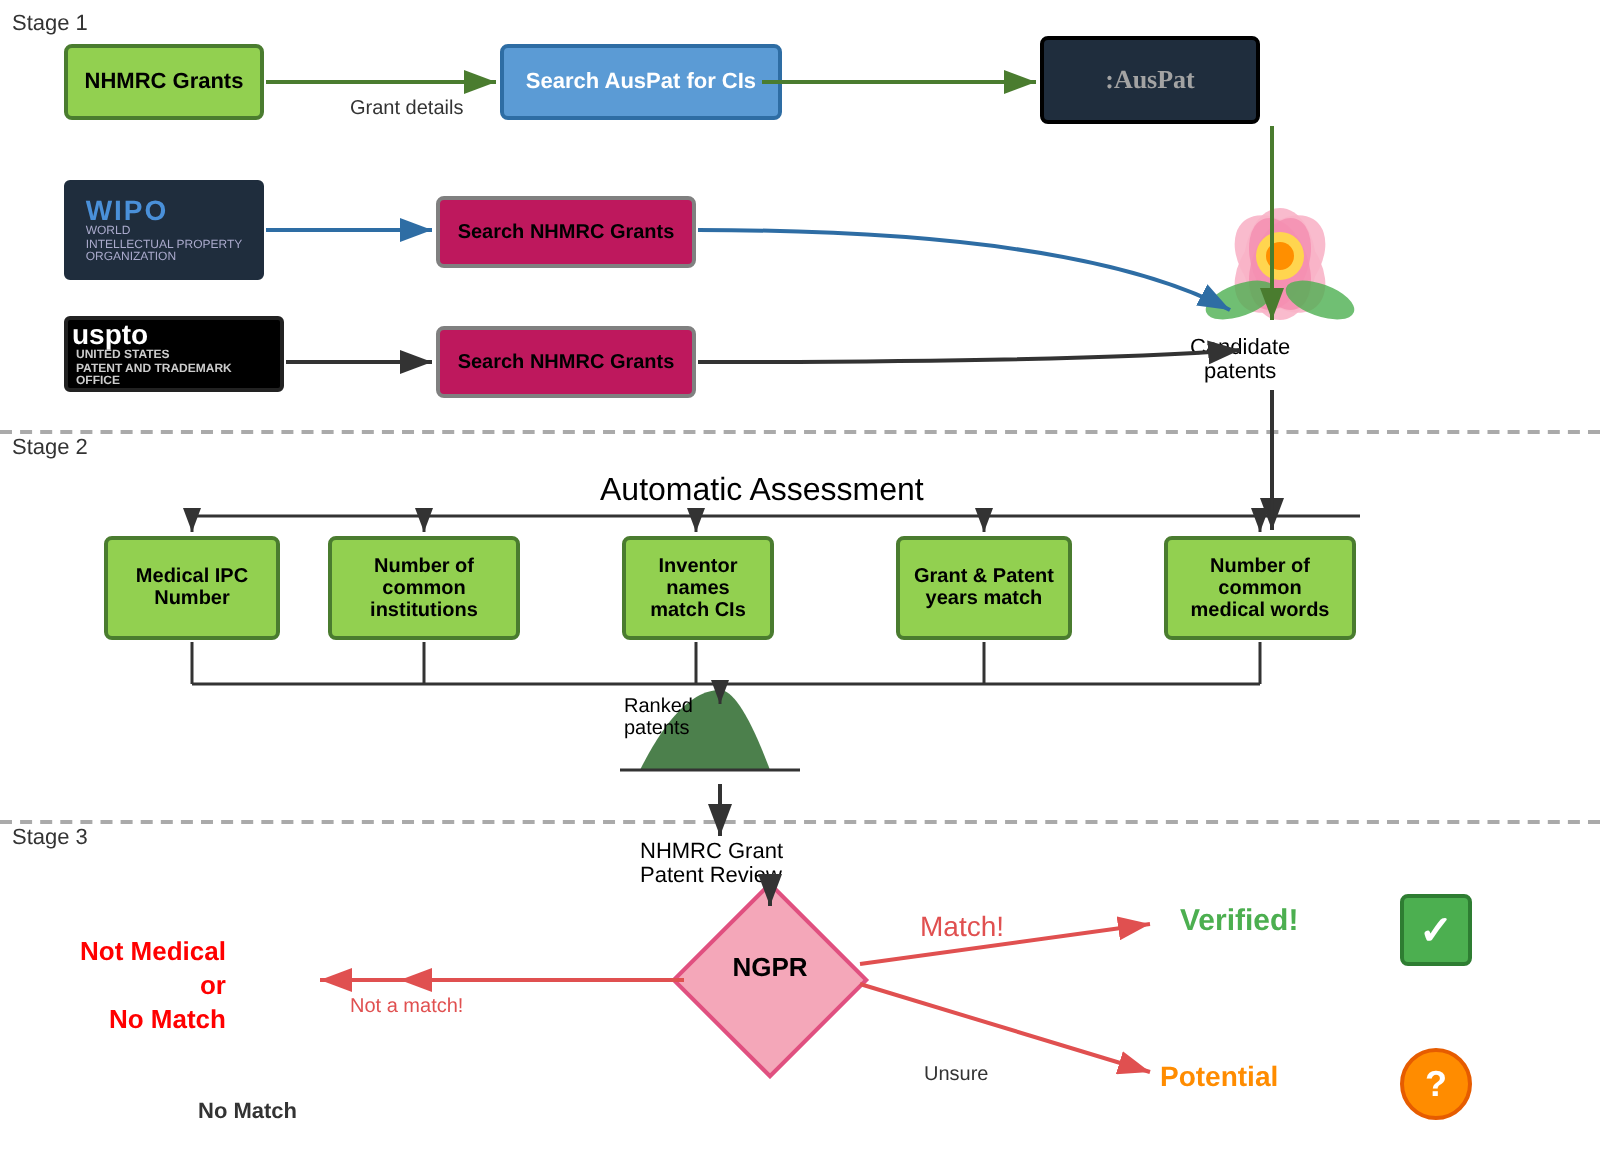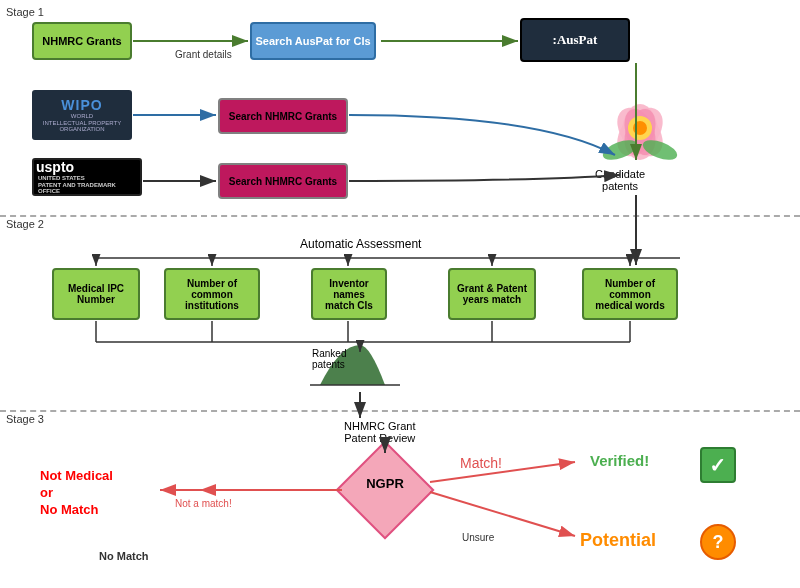--- a/index.html
+++ b/index.html
@@ -129,21 +129,21 @@
       font-weight: bold;
       position: absolute;
     }
 
     
     .not-medical {
       position: absolute;
       color: red;
       font-weight: bold;
       font-size: 13px;
-      text-align: left;
+      text-align: right;
       line-height: 1.3;
     }
 
     
     .check-icon {
       position: absolute;
       width: 36px;
       height: 36px;
       background: #4caf50;
       border: 2px solid #2e7d32;
@@ -171,58 +171,57 @@
       font-weight: bold;
     }
 
     #stage2-label { top: 218px; left: 6px; }
     #stage3-label { top: 413px; left: 6px; }
 
     .automatic-assessment-label {
       position: absolute;
       top: 237px;
       left: 300px;
-      font-size: 12px;
+      font-size: 16px;
     }
 
     .ngpr-review-label {
       position: absolute;
       top: 420px;
       left: 320px;
       font-size: 11px;
-      text-align: center;
-      margin-left: 24px;
+      text-align: left;
     }
   </style>
 </head>
 <body>
 
 <span class="stage-label" id="stage1-label">Stage 1</span>
 <span class="stage-label" id="stage2-label">Stage 2</span>
 <span class="stage-label" id="stage3-label">Stage 3</span>
 
 <div class="dashed-line" style="top:215px;"></div>
 <div class="dashed-line" style="top:410px;"></div>
 
 <div class="green-box" style="left:32px; top:22px; width:100px; height:38px;text-align:center;">
   <span>NHMRC Grants</span>
 </div>
 
-<div class="blue-box" style="left:250px; top:22px; width:126px; height:38px;">
+<div class="blue-box" style="left:250px; top:22px; width:141px; height:38px;">
   <span>Search AusPat for CIs</span>
 </div>
 
 <div class="dark-box" style="left:520px; top:18px; width:110px; height:44px;">
-  <span style="color:#ffffff; font-family: Georgia, serif;">:AusPat</span>
+  <span style="color:#a3a3a3; font-family: Georgia, serif;">:AusPat</span>
 </div>
 
 <span style="position:absolute; top:13px; left:175px; font-size:10px; color:#333;margin-top:36px;">Grant details</span>
 
 <div class="logo-box" style="left:32px; top:90px; width:100px; height:50px;">
-  <div style="text-align:center;">
+  <div style="text-align:left;">
     <div style="color:#4a90d9; font-weight:bold; font-size:14px; letter-spacing:1px;">WIPO</div>
     <div style="color:#aac; font-size:6px; line-height:1.1;">WORLD<br>INTELLECTUAL PROPERTY<br>ORGANIZATION</div>
   </div>
 </div>
 
 <div class="uspto-box" style="left:32px; top:158px; width:110px; height:38px;">
   <div style="text-align:left; padding:2px;">
     <span style="font-size:14px; font-weight:bold; color:white;">uspto</span>
     <span style="font-size:6px; color:#ccc; line-height:1.1; display:inline-block; margin-left:2px; vertical-align:middle;">UNITED STATES<br>PATENT AND TRADEMARK OFFICE</span>
   </div>
@@ -318,21 +317,21 @@
 <div style="position:absolute; top:455px; left:460px; font-size:14px; color:#e05050;">Match!</div>
 
 <div style="position:absolute; top:532px; left:462px; font-size:10px; color:#333;">Unsure</div>
 
 <div style="position:absolute; top:452px; left:590px; font-weight:bold; font-size:15px; color:#4caf50;">Verified!</div>
 
 <div class="check-icon" style="top:447px; left:700px;">
   <span>✓</span>
 </div>
 
-<div style="position:absolute; top:530px; left:580px; font-weight:bold; font-size:18px; color:#ff8c00;">Potential</div>
+<div style="position:absolute; top:530px; left:580px; font-weight:bold; font-size:14px; color:#ff8c00;">Potential</div>
 
 <div class="question-icon" style="top:524px; left:700px;">
   <span>?</span>
 </div>
 
 <div style="position:absolute; top:550px; left:99px; font-size:11px; color:#333; font-weight:bold;">No Match</div>
 
 <svg id="arrows-svg" xmlns="http://www.w3.org/2000/svg">
   <defs>
     <marker id="arrowhead-green" markerWidth="8" markerHeight="6" refX="8" refY="3" orient="auto">

